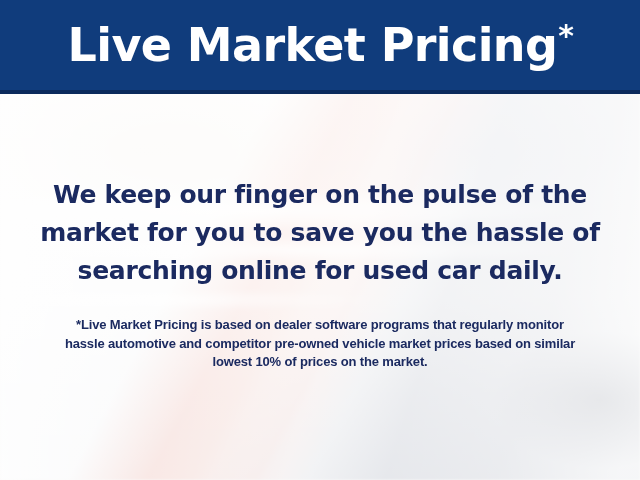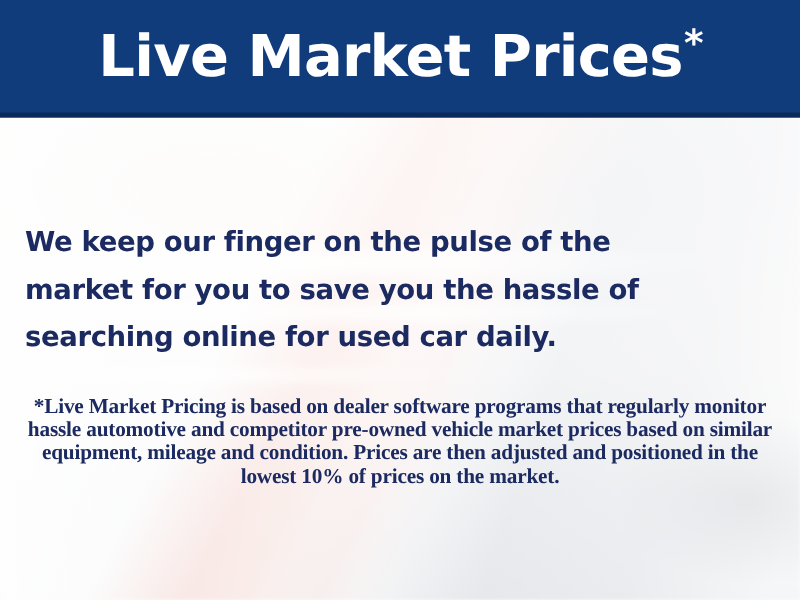--- a/index.html
+++ b/index.html
@@ -134,69 +134,68 @@
     top: -9px;
     left: 1px;
   }
 
   
   .headline {
     position: absolute;
     left: 20px;
     top: 176px;
     width: 600px;
-    text-align: left;
+    text-align: center;
     color: #1b2a60;
     font-family: "DejaVu Sans", sans-serif;
     font-weight: bold;
-    font-size: 22px;
+    font-size: 25px;
     line-height: 38px;
     letter-spacing: -0.3px;
   }
   .headline .line { display: block; white-space: nowrap; }
 
   
   .fineprint {
     position: absolute;
     left: 20px;
     top: 316px;
     width: 600px;
     text-align: center;
     color: #1b2a60;
-    font-family: Liberation Serif, serif;
+    font-family: Liberation Sans, sans-serif;
     font-weight: bold;
-    font-size: 17px;
+    font-size: 13px;
     line-height: 18.6px;
     letter-spacing: -0.15px;
   }
   .fineprint .line { display: block; white-space: nowrap; }
 </style>
 </head>
 <body>
 
 <div class="banner">
 
   <div class="photo-bg"></div>
   <div class="photo-swoosh"></div>
   <div class="photo-veil"></div>
 
   <div class="title-band">
     <div class="title-text">
-      <span>Live Market Prices</span>
+      <span>Live Market Pricing</span>
         <span class="title-star">*</span>
     </div>
     <div class="title-band-rule"></div>
   </div>
 
   <div class="headline">
     <span class="line">We keep our finger on the pulse of the</span>
     <span class="line">market for you to save you the hassle of</span>
     <span class="line">searching online for used car daily.</span>
   </div>
 
   <div class="fineprint">
     <span class="line">*Live Market Pricing is based on dealer software programs that regularly monitor</span>
     <span class="line">hassle automotive and competitor pre-owned vehicle market prices based on similar</span>
-    <span class="line">equipment, mileage and condition. Prices are then adjusted and positioned in the</span>
     <span class="line">lowest 10% of prices on the market.</span>
   </div>
 
 </div>
 
 </body></html>

